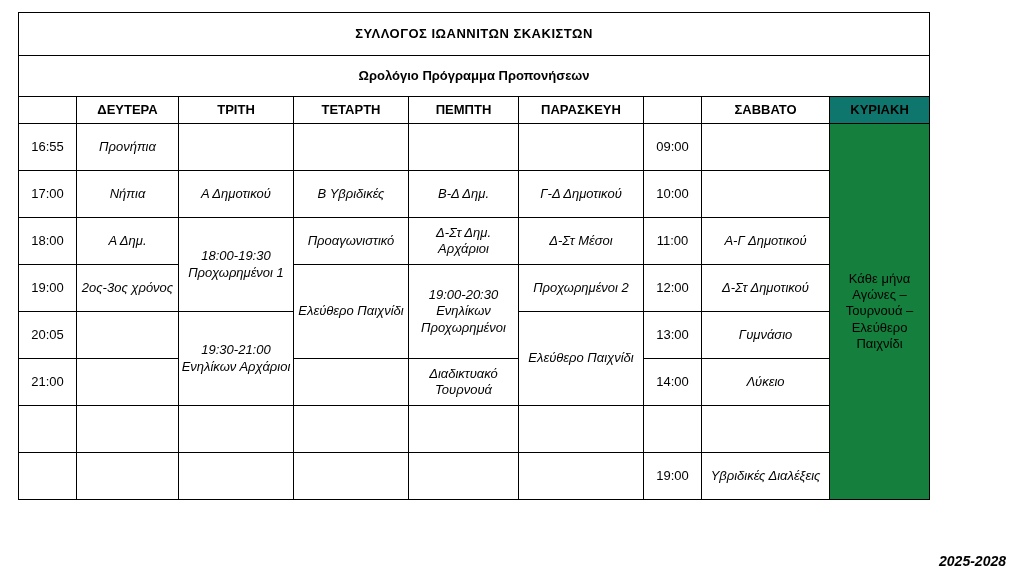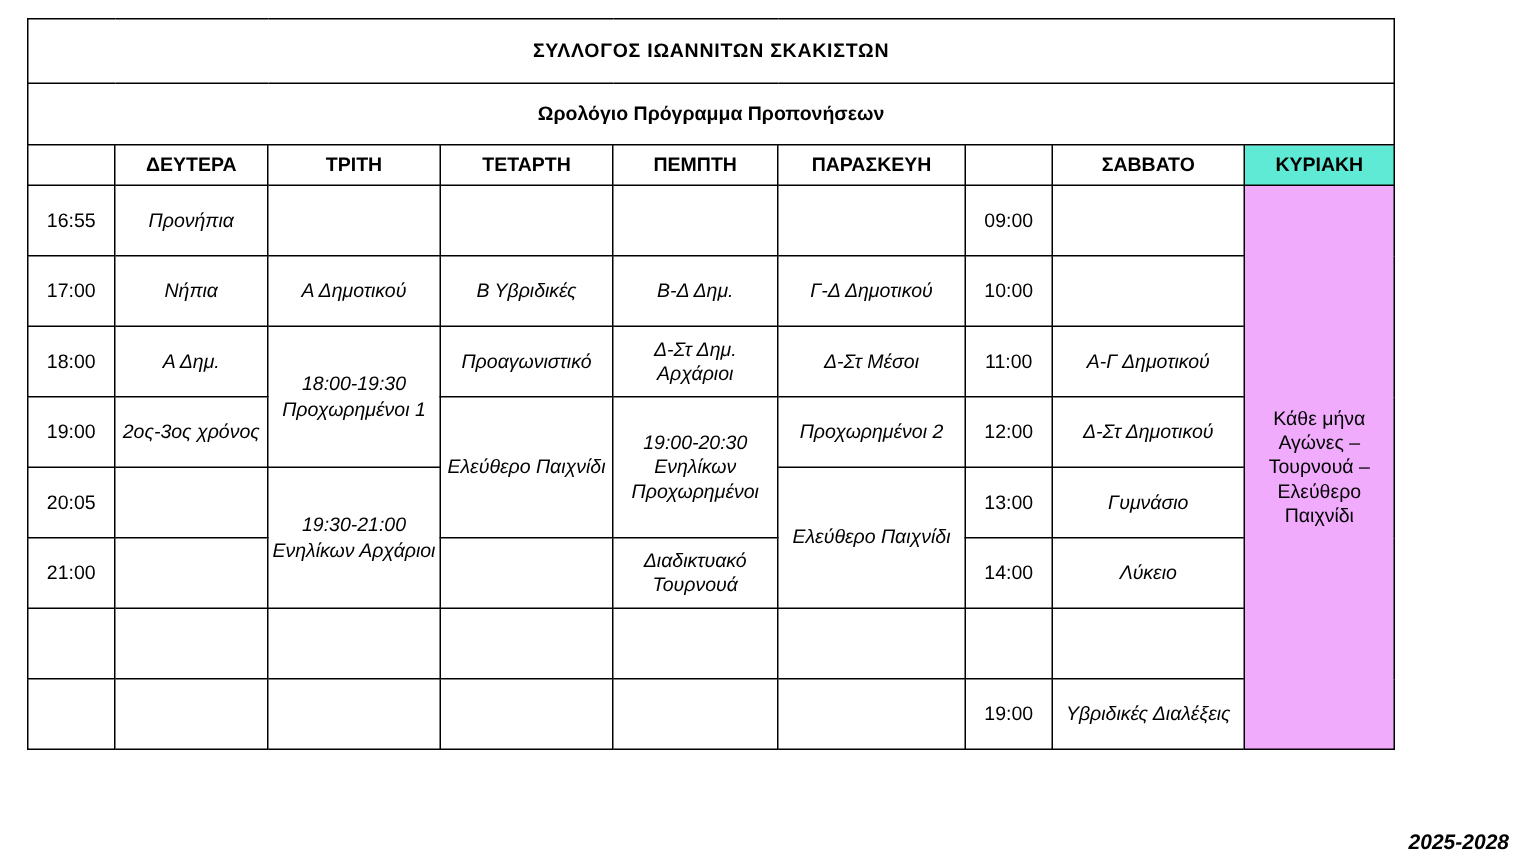--- a/index.html
+++ b/index.html
@@ -44,25 +44,25 @@
     height: 40px;
     font-size: 20px;
     font-weight: bold;
   }
   .dayhead {
     height: 26px;
     font-size: 13.5px;
     font-weight: bold;
   }
   .sunday-head {
-    background: #5eead4;
+    background: #0f766e;
     font-weight: bold;
   }
   .sunday-cell {
-    background: #f0abfc;
+    background: #15803d;
     font-size: 14px;
     line-height: 1.45;
   }
   .timecell {
     font-size: 14px;
     font-weight: normal;
     width: 58px;
   }
   .evt {
     font-style: italic;

